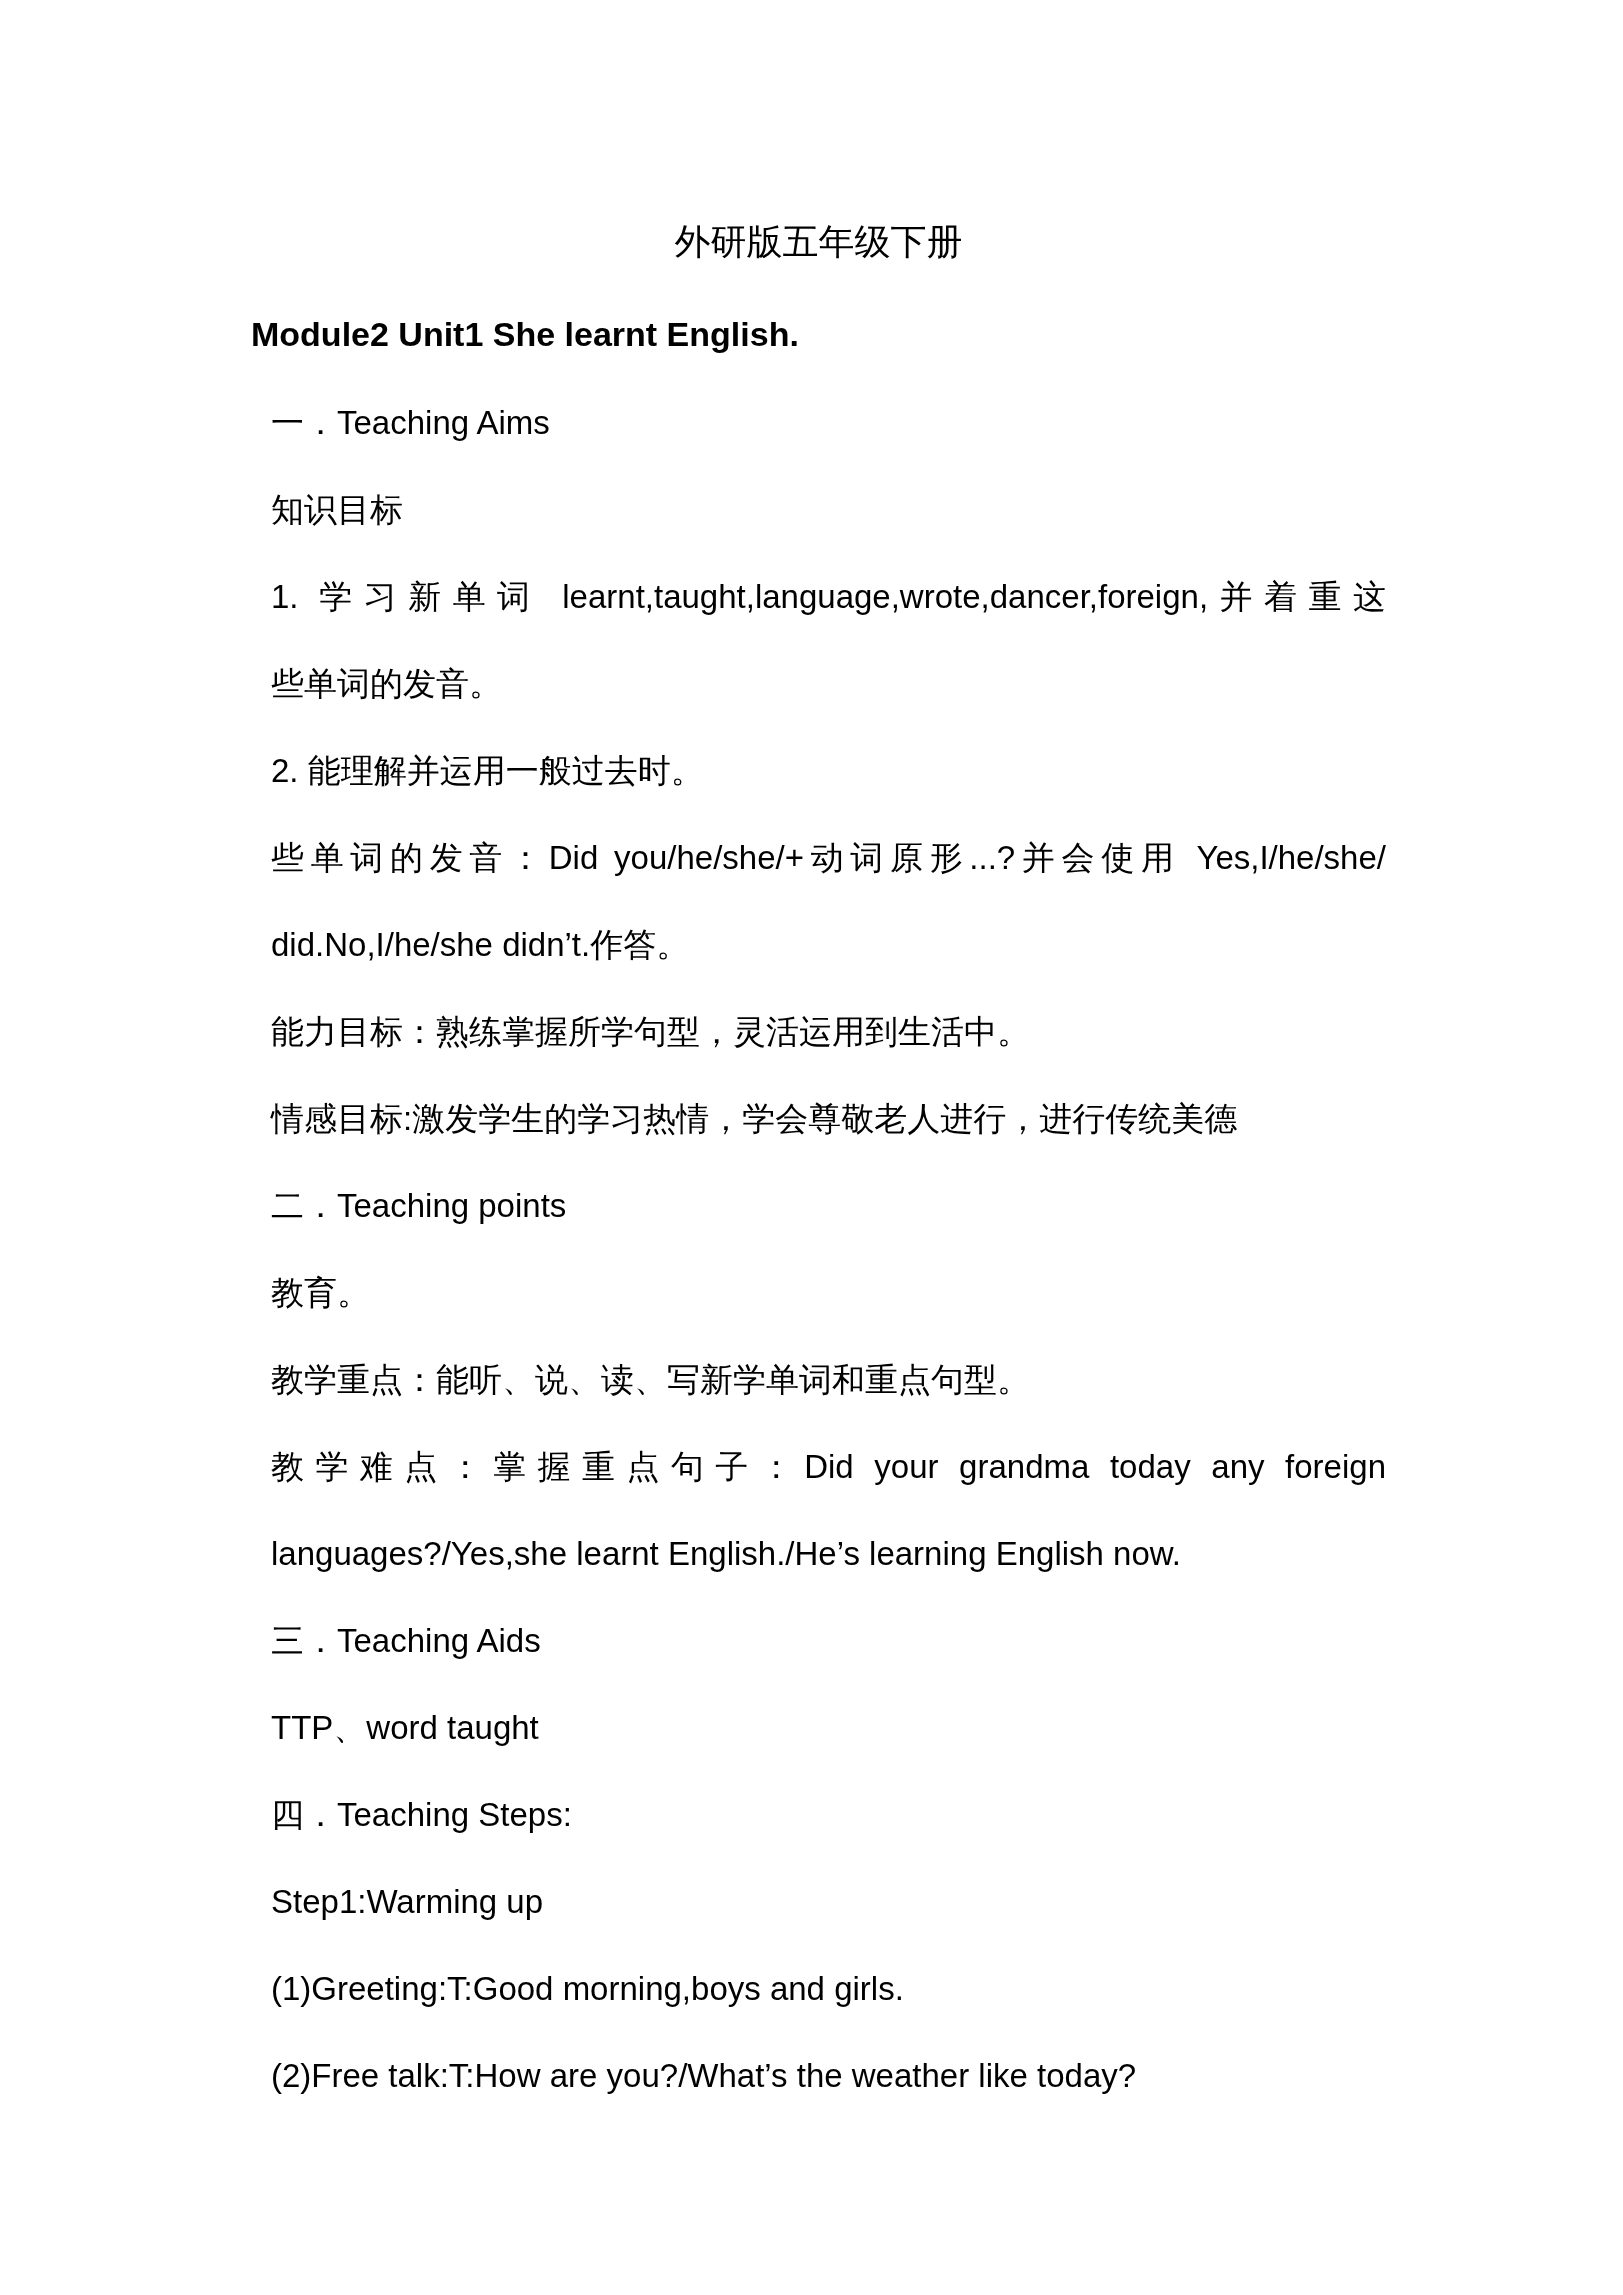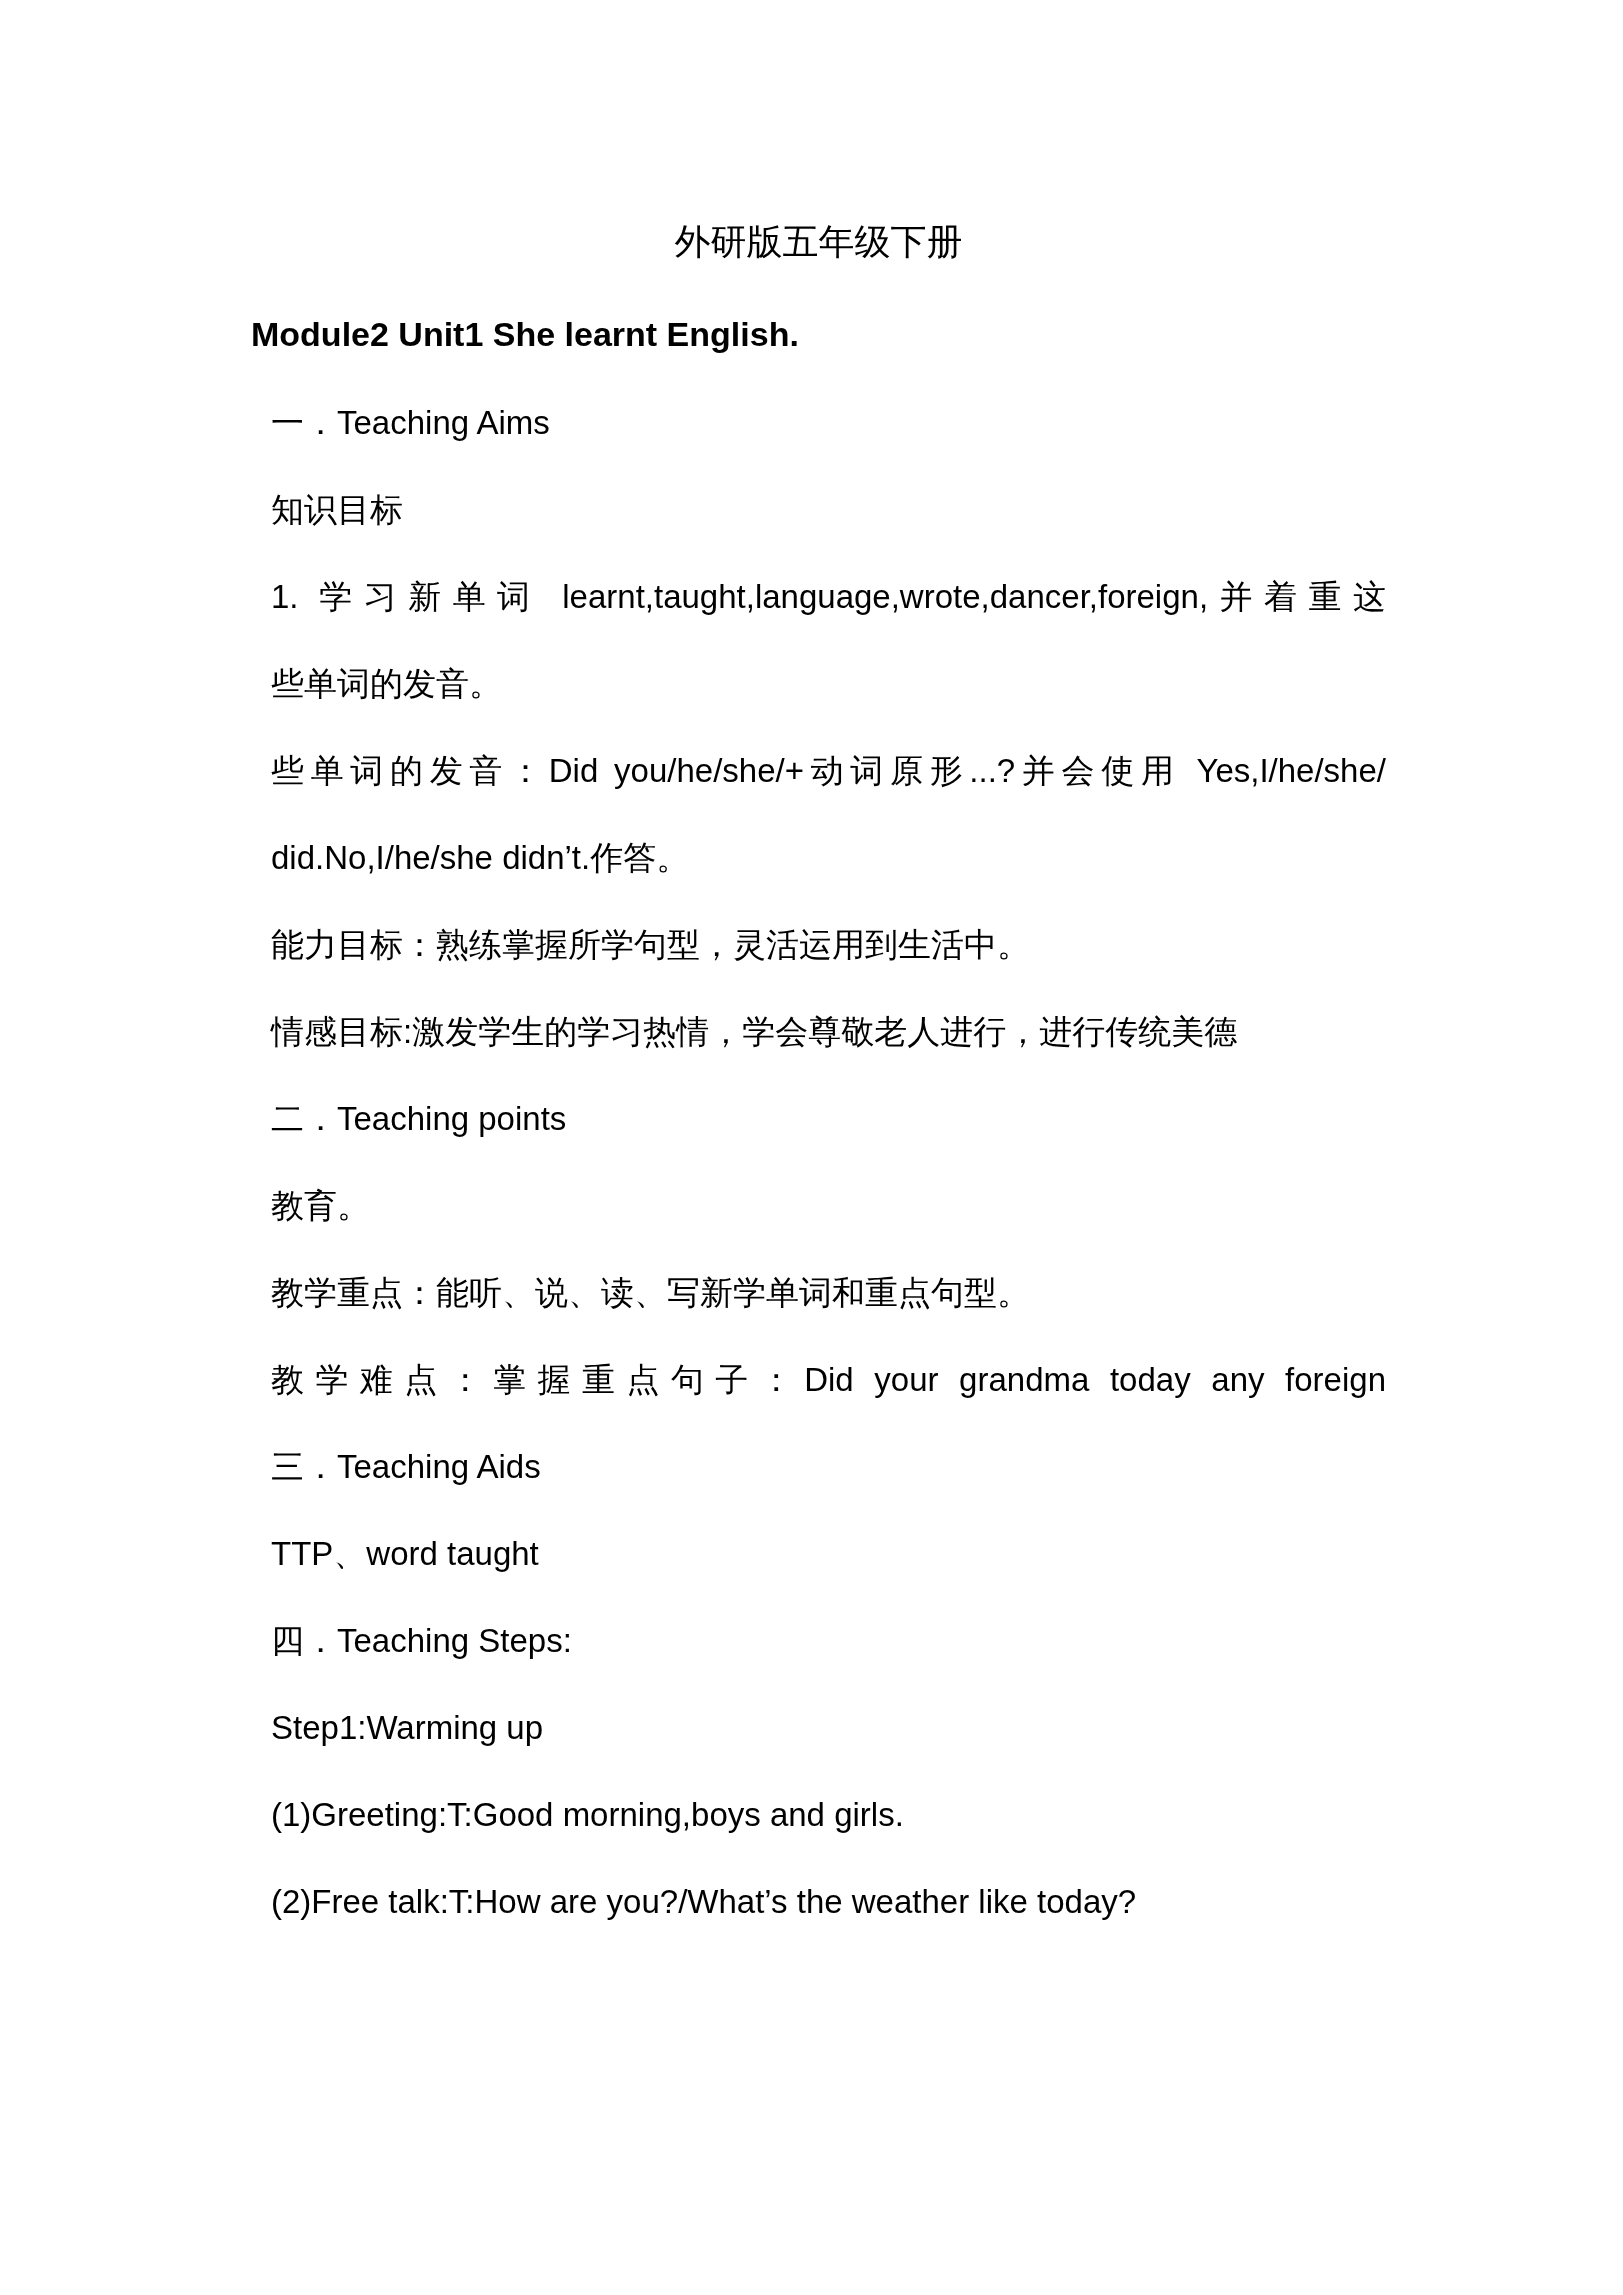--- a/index.html
+++ b/index.html
@@ -53,28 +53,30 @@
 <div class="page">
 
   <div class="doc-title">外研版五年级下册</div>
 
   <div class="doc-subtitle">Module2 Unit1 She learnt English.</div>
 
   <div class="line">一．Teaching Aims</div>
   <div class="line">知识目标</div>
   <div class="line justify">1. 学习新单词 learnt,taught,language,wrote,dancer,foreign,并着重这</div>
   <div class="line">些单词的发音。</div>
+  <div class="line">2. 能理解并运用一般过去时。</div>
   <div class="line justify">些单词的发音：Did you/he/she/+动词原形...?并会使用 Yes,I/he/she/</div>
   <div class="line">did.No,I/he/she didn’t.作答。</div>
   <div class="line">能力目标：熟练掌握所学句型，灵活运用到生活中。</div>
   <div class="line">情感目标:激发学生的学习热情，学会尊敬老人进行，进行传统美德</div>
   <div class="line">二．Teaching points</div>
   <div class="line">教育。</div>
   <div class="line">教学重点：能听、说、读、写新学单词和重点句型。</div>
   <div class="line justify">教学难点：掌握重点句子：Did your grandma today any foreign</div>
+  <div class="line">languages?/Yes,she learnt English./He’s learning English now.</div>
   <div class="line">三．Teaching Aids</div>
   <div class="line">TTP、word taught</div>
   <div class="line">四．Teaching Steps:</div>
   <div class="line">Step1:Warming up</div>
   <div class="line">(1)Greeting:T:Good morning,boys and girls.</div>
   <div class="line">(2)Free talk:T:How are you?/What’s the weather like today?</div>
 
 </div>
 
 

